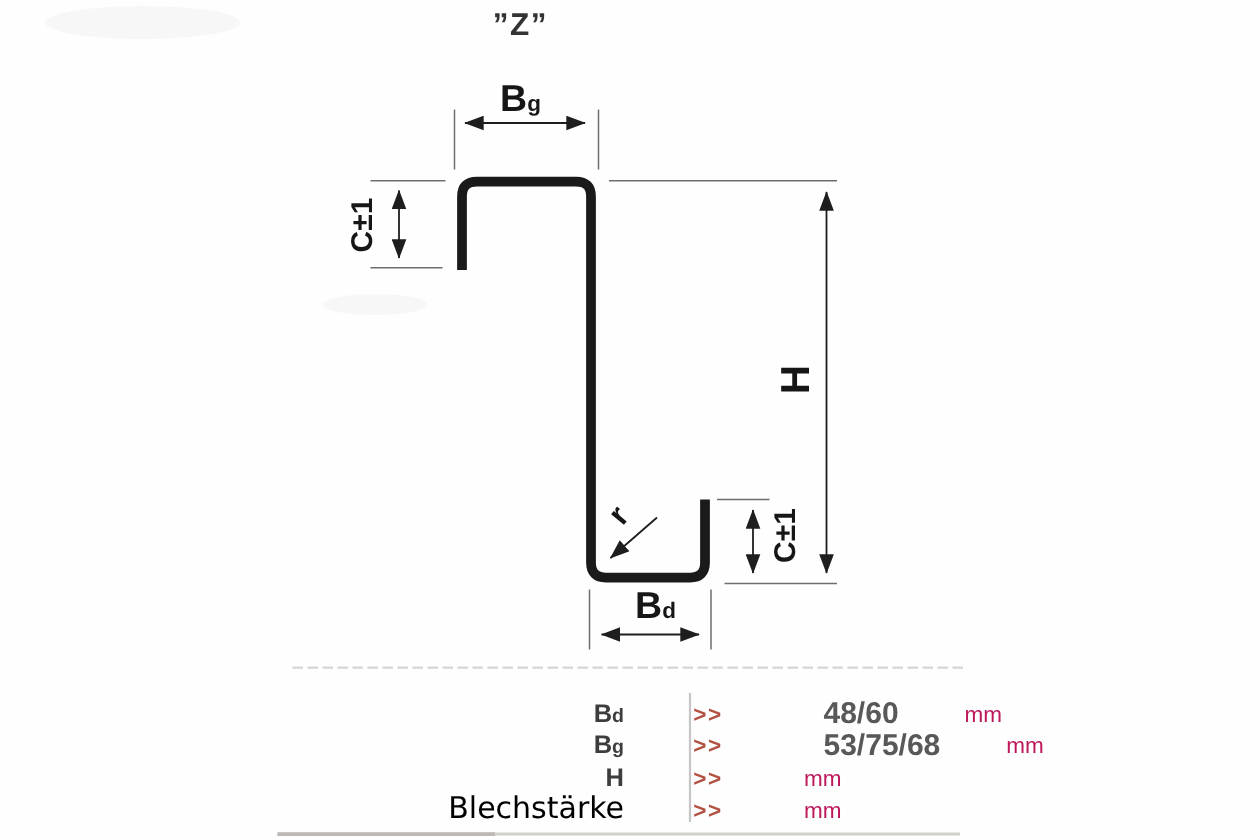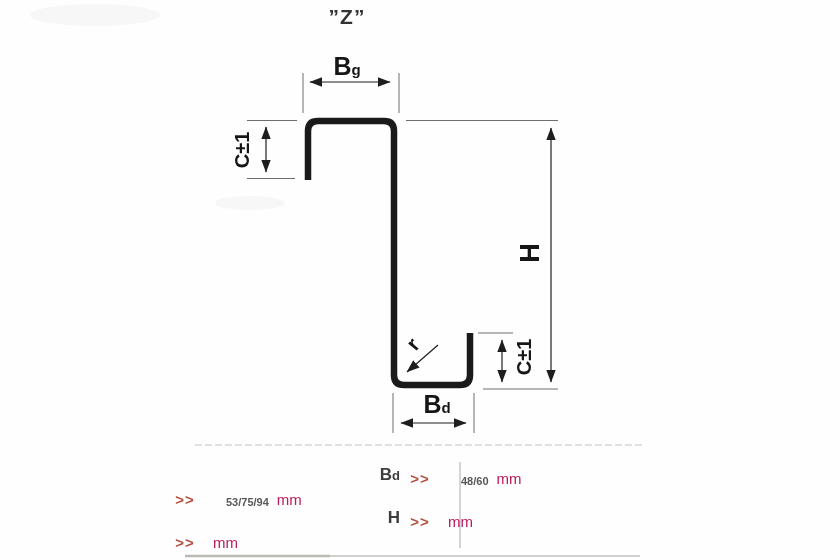--- a/index.html
+++ b/index.html
@@ -42,41 +42,41 @@
     left:494px;top:345px;width:60px;height:24px;
     font-size:20px;transform:rotate(-90deg);
   }
   .lbl-r{
     left:400px;top:332px;width:26px;height:24px;
     font-size:21px;transform:rotate(-50deg);
   }
 
   
   .spec-row{
-    position:absolute;left:165px;width:520px;height:22px;
-    display:flex;align-items:flex-end;
+    position:absolute;left:181px;width:520px;height:22px;
+    display:flex;align-items:center;gap:36px;
   }
   .spec-row .cell-label{
     width:235px;text-align:right;
     font-size:17px;font-weight:bold;color:#3d3d3d;
     line-height:22px;
   }
   .spec-row .cell-label .sub{font-size:13px;font-weight:bold;}
   .spec-row.row-blech .cell-label{
     font-family:"DejaVu Sans",sans-serif;
     font-size:20px;font-weight:normal;color:#000;
   }
   .spec-row .cell-chevron{
     width:40px;text-align:center;
     font-size:15px;font-weight:bold;color:#b25142;
     letter-spacing:1px;
   }
   .spec-row .cell-value{
     margin-left:21px;
-    font-size:11px;font-weight:bold;color:#585858;
+    font-size:20px;font-weight:bold;color:#585858;
     white-space:nowrap;
   }
   .spec-row .cell-unit{
     margin-left:8px;
     font-size:15px;font-weight:normal;color:#be185d;
   }
   .row-0{top:465px;} .row-1{top:486px;} .row-2{top:508px;} .row-3{top:529px;}
 
   
   .smudge{position:absolute;background:rgba(120,120,120,0.05);border-radius:50%;}
@@ -161,29 +161,31 @@
   </div>
 
   <div class="spec-row row-0">
     <span class="cell-label"><span>B</span><span class="sub">d</span></span>
     <span class="cell-chevron">&gt;&gt;</span>
     <span class="cell-value">48/60</span>
     <span class="cell-unit">mm</span>
   </div>
 
   <div class="spec-row row-1">
+    <span class="cell-label"><span>B</span><span class="sub">g</span></span>
     <span class="cell-chevron">&gt;&gt;</span>
-    <span class="cell-value">53/75/94</span>
+    <span class="cell-value">53/75/68</span>
     <span class="cell-unit">mm</span>
   </div>
 
   <div class="spec-row row-2">
     <span class="cell-label"><span>H</span><span class="sub"></span></span>
     <span class="cell-chevron">&gt;&gt;</span>
     <span class="cell-unit">mm</span>
   </div>
 
   <div class="spec-row row-3 row-blech">
+    <span class="cell-label"><span>Blechstärke</span><span class="sub"></span></span>
     <span class="cell-chevron">&gt;&gt;</span>
     <span class="cell-unit">mm</span>
   </div>
 
 </div>
 
 </body></html>

